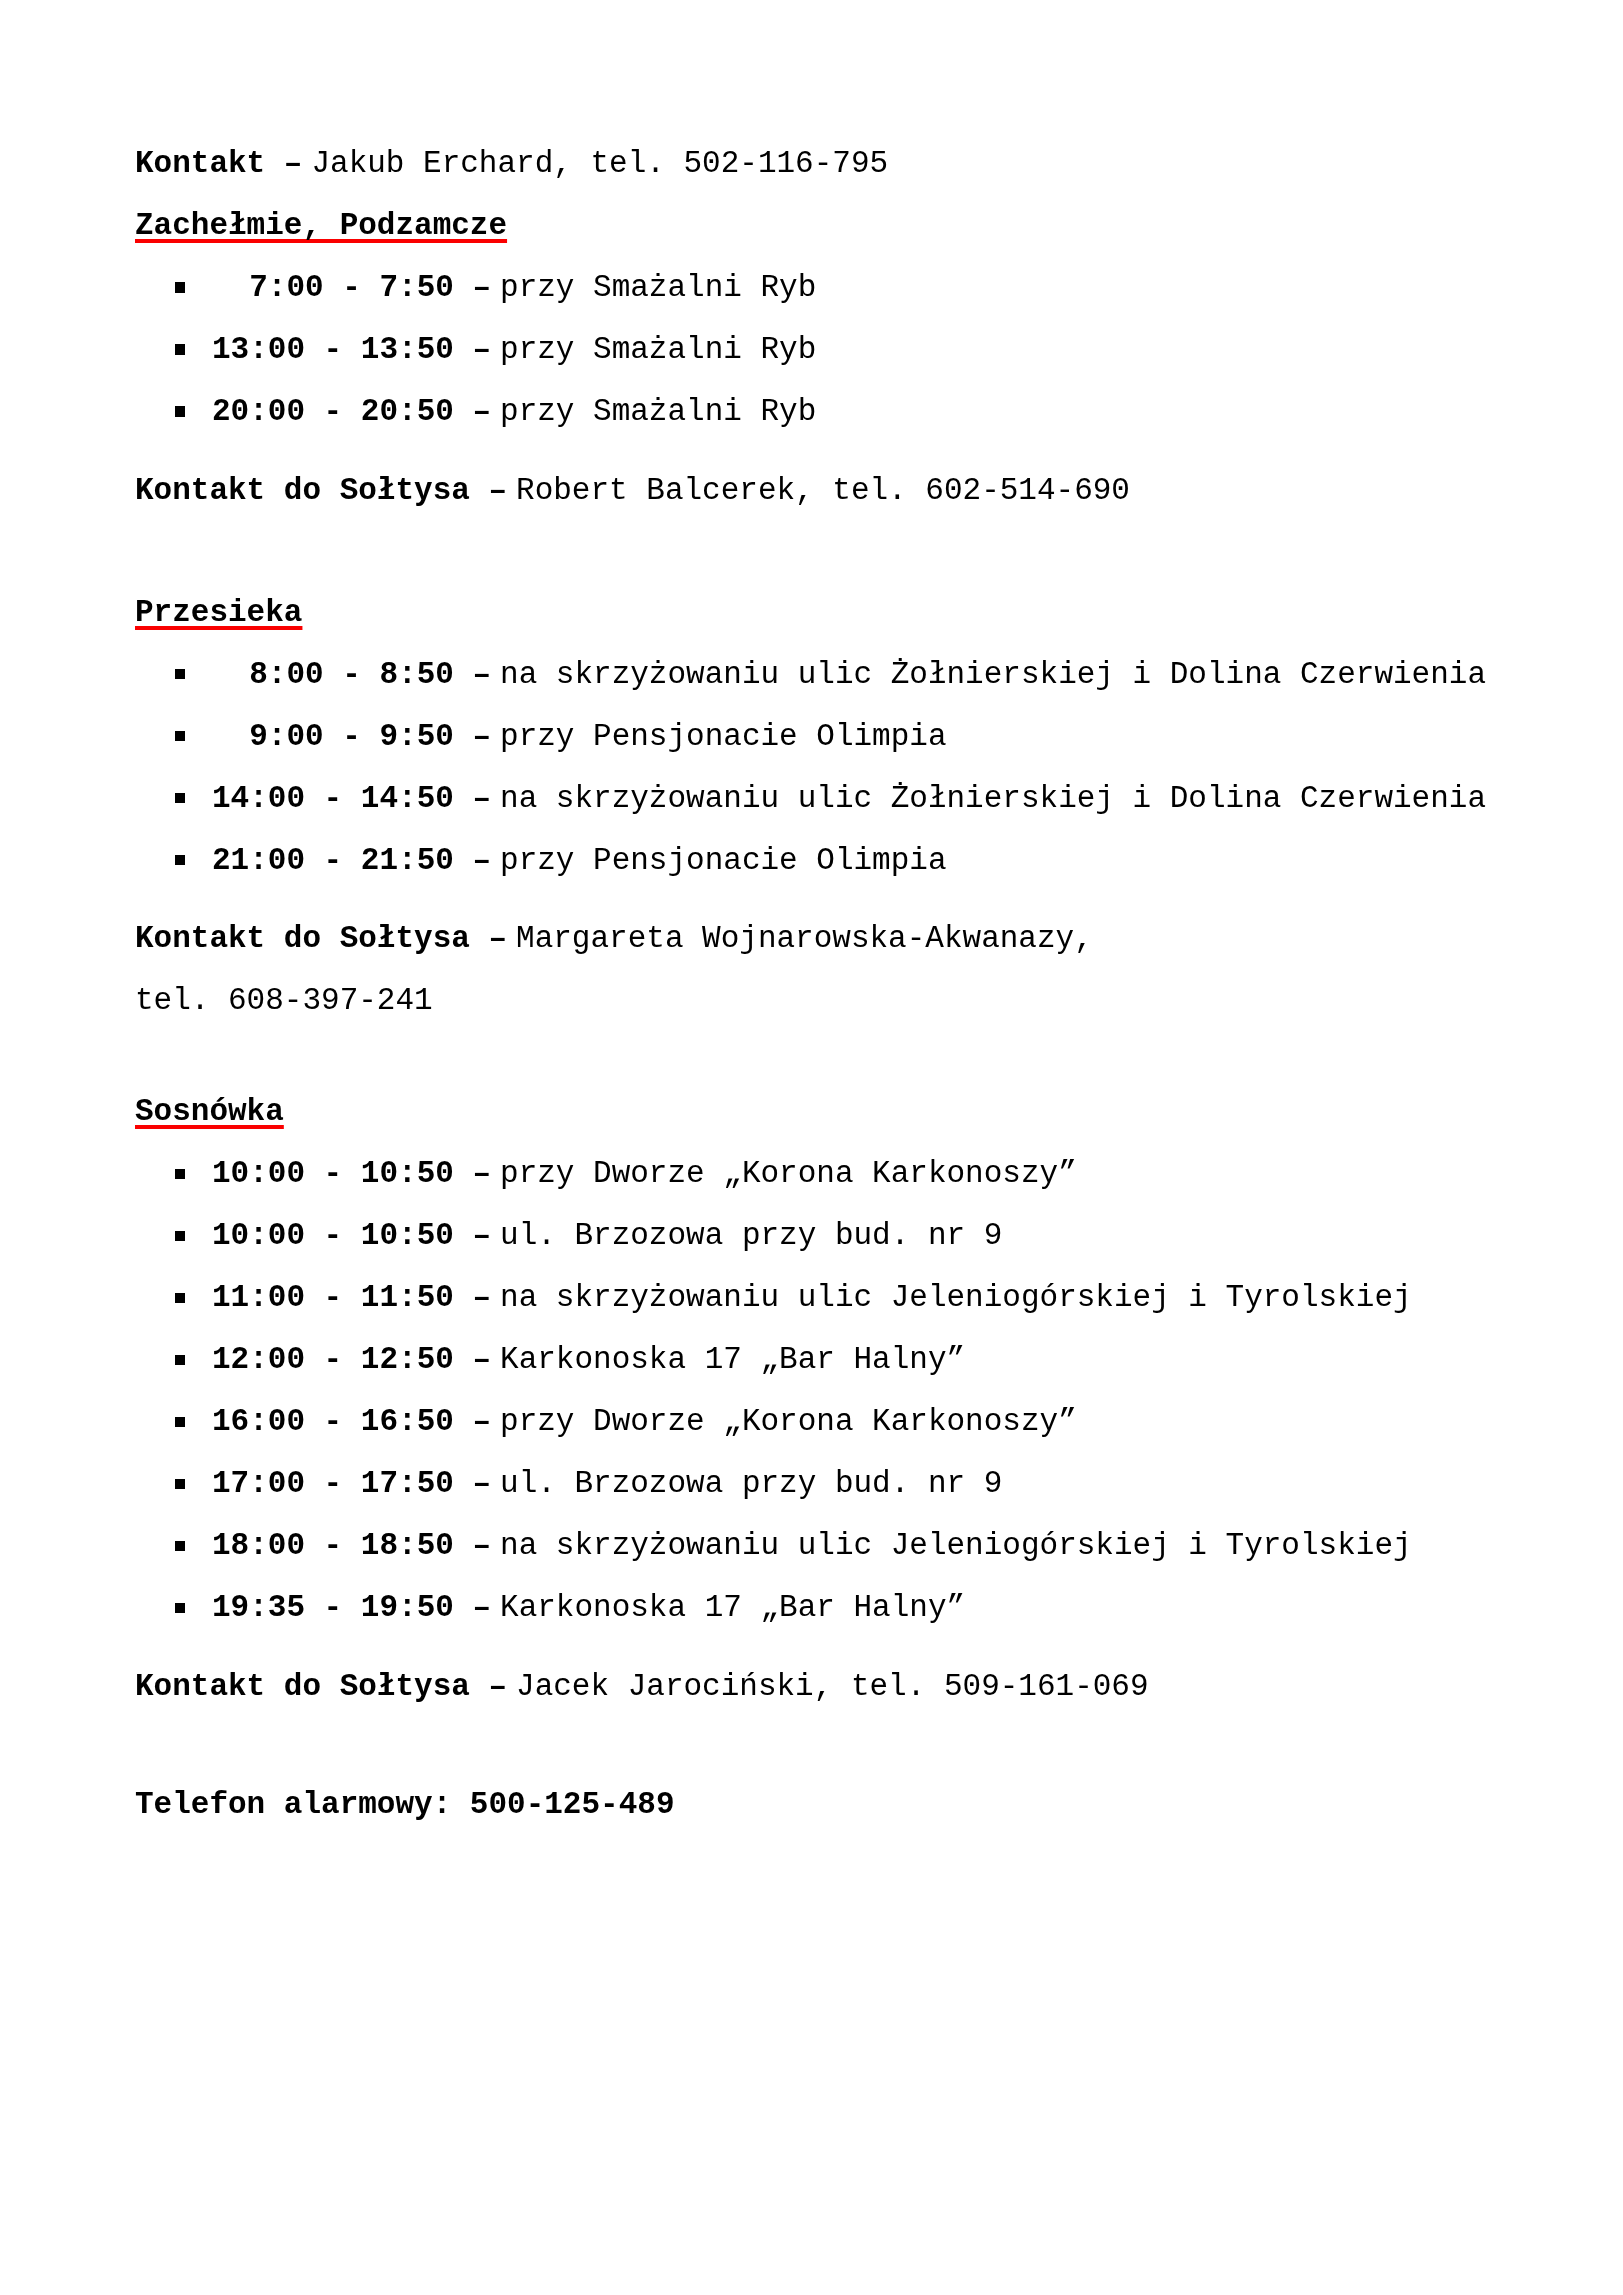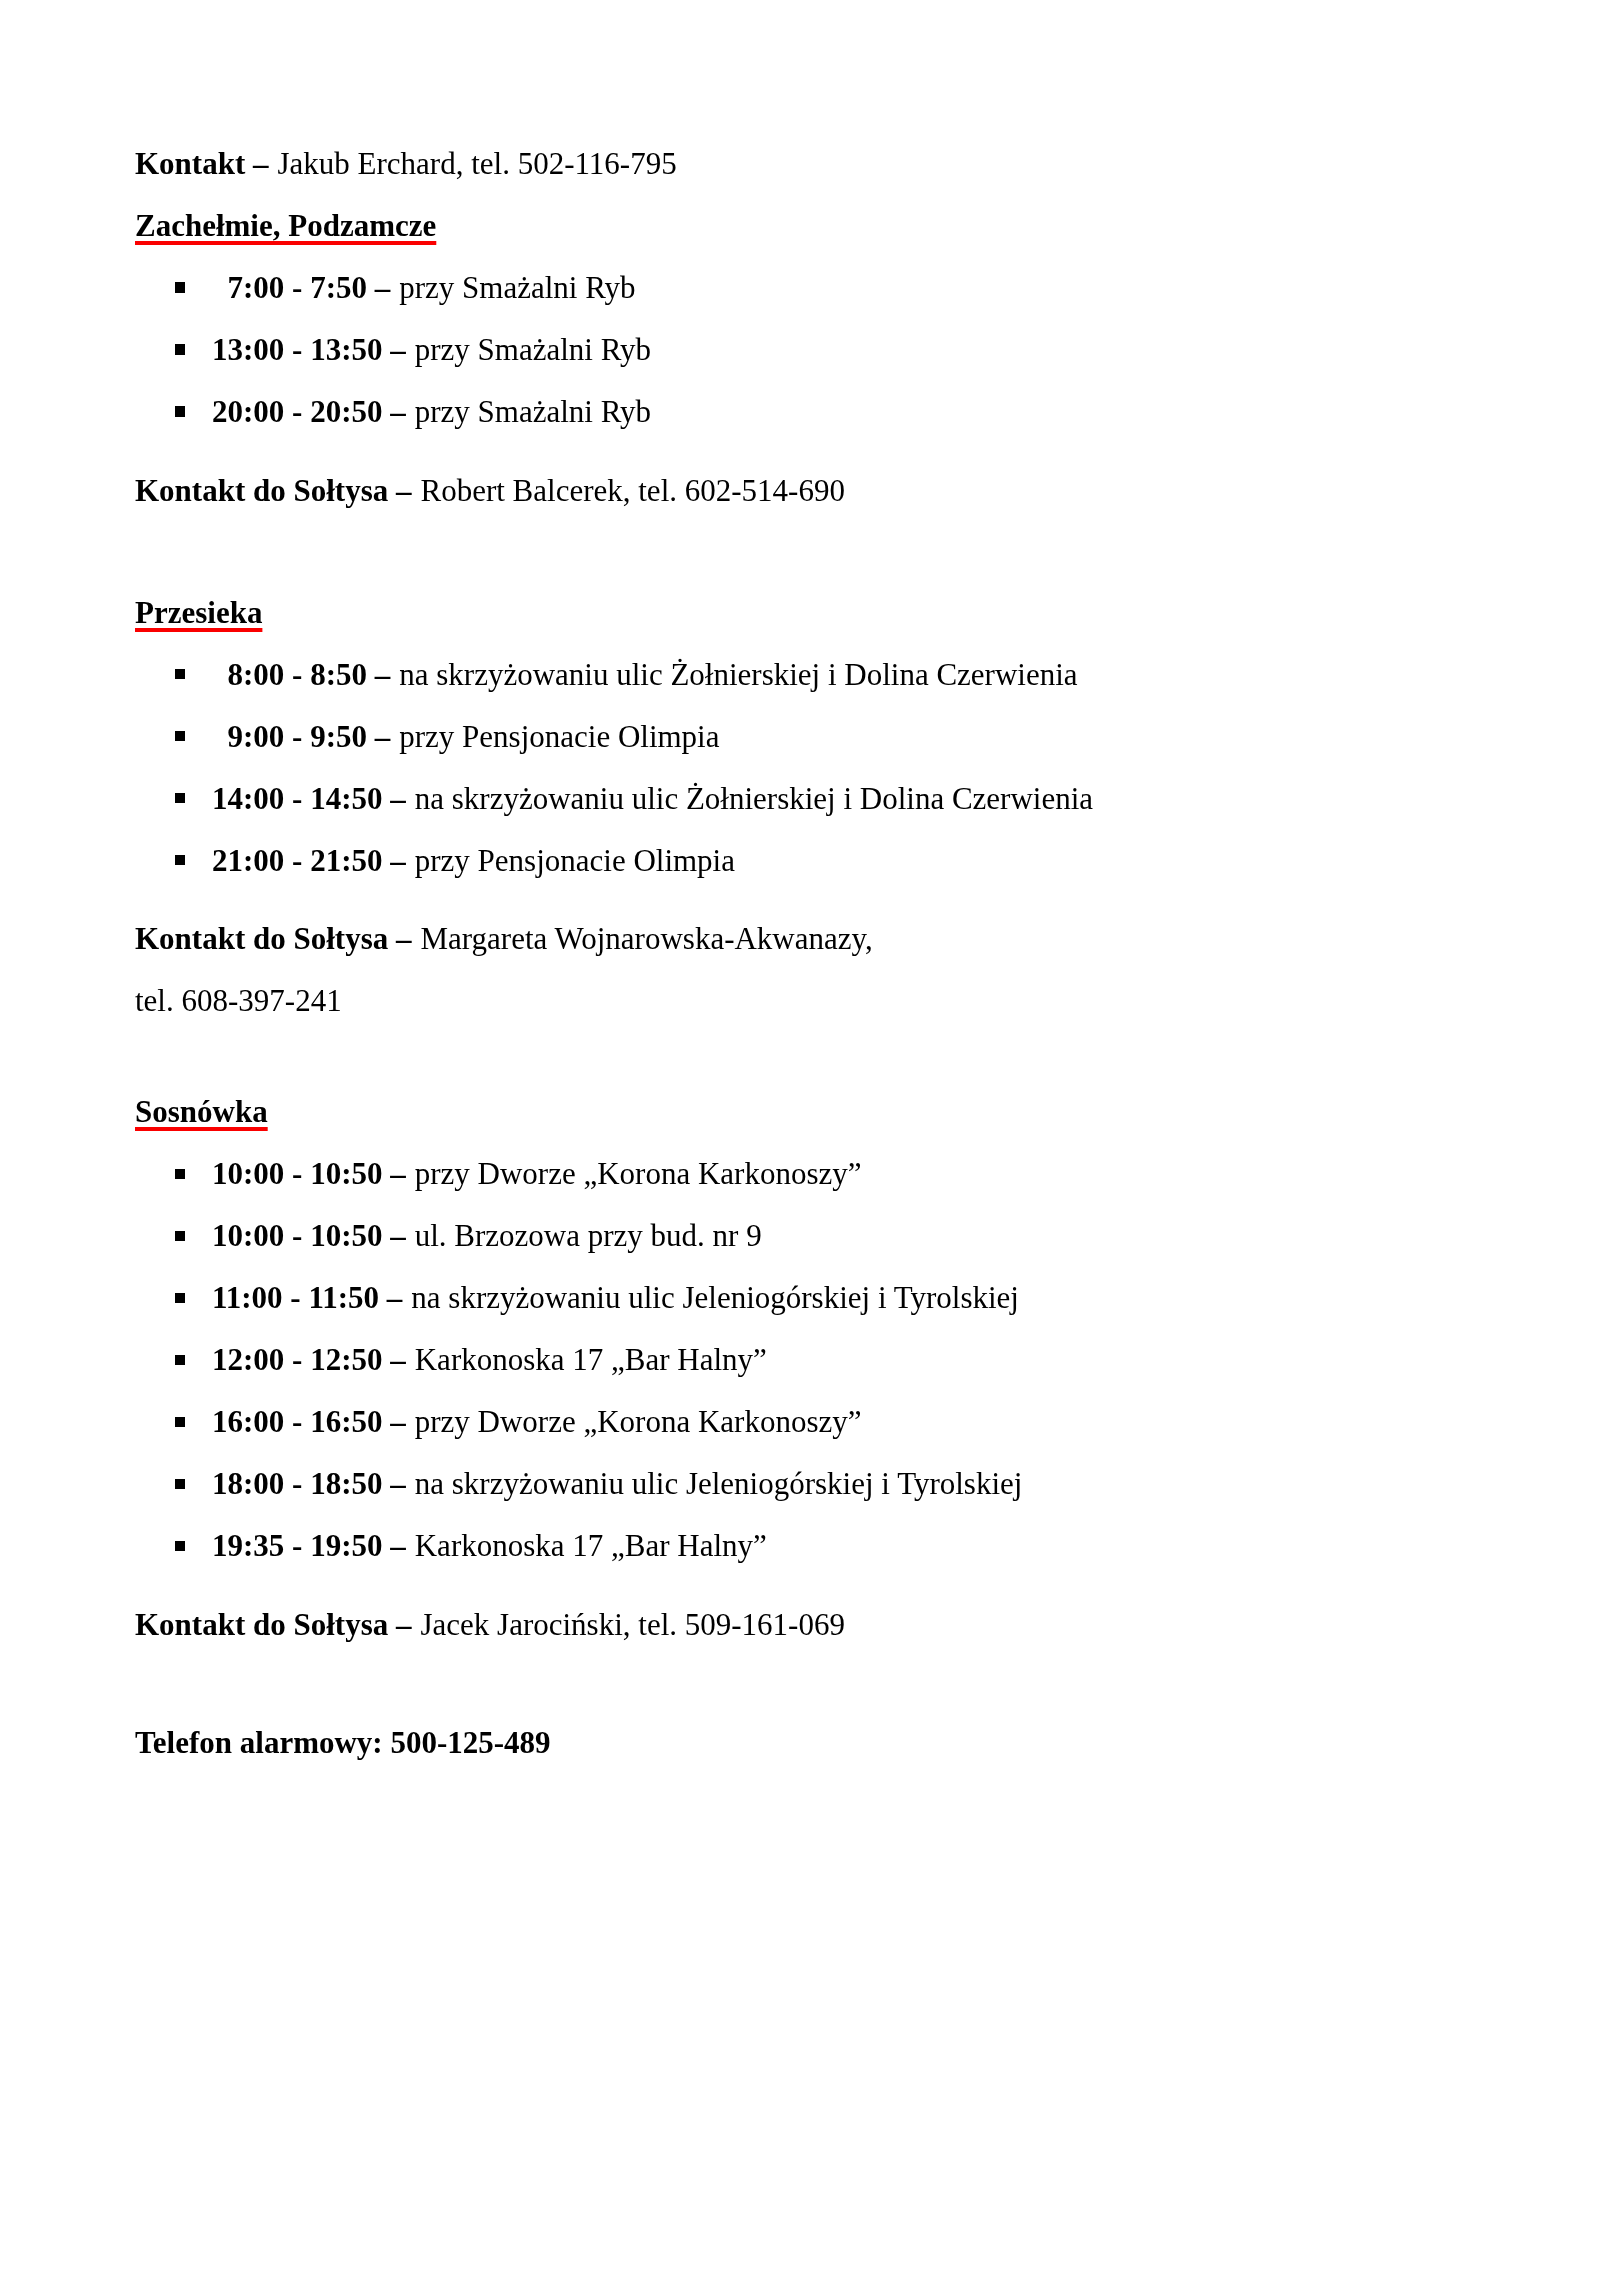--- a/index.html
+++ b/index.html
@@ -9,21 +9,21 @@
     width: 1623px;
     height: 2295px;
     overflow: hidden;
   }
   .page {
     box-sizing: border-box;
     width: 1623px;
     height: 1758px;
     background: #ffffff;
     padding: 133px 83px 12px 135px;
-    font-family: Liberation Serif, serif;
+    font-family: Liberation Mono, monospace;
     font-size: 31px;
     line-height: 62px;
     color: #000000;
   }
   p { margin: 0; }
   .b { font-weight: bold; }
   .val { margin-left: 9px; }
   .heading {
     margin: 0;
     font-size: 31px;
@@ -104,20 +104,21 @@
   </p>
 
   <p class="heading gap-md">Sosnówka</p>
 
   <ul class="schedule">
     <li><span class="bullet"></span><span class="time">10:00 - 10:50 –</span><span class="place">przy Dworze „Korona Karkonoszy”</span></li>
     <li><span class="bullet"></span><span class="time">10:00 - 10:50 –</span><span class="place">ul. Brzozowa przy bud. nr 9</span></li>
     <li><span class="bullet"></span><span class="time">11:00 - 11:50 –</span><span class="place">na skrzyżowaniu ulic Jeleniogórskiej i Tyrolskiej</span></li>
     <li><span class="bullet"></span><span class="time">12:00 - 12:50 –</span><span class="place">Karkonoska 17 „Bar Halny”</span></li>
     <li><span class="bullet"></span><span class="time">16:00 - 16:50 –</span><span class="place">przy Dworze „Korona Karkonoszy”</span></li>
+    <li><span class="bullet"></span><span class="time">17:00 - 17:50 –</span><span class="place">ul. Brzozowa przy bud. nr 9</span></li>
     <li><span class="bullet"></span><span class="time">18:00 - 18:50 –</span><span class="place">na skrzyżowaniu ulic Jeleniogórskiej i Tyrolskiej</span></li>
     <li><span class="bullet"></span><span class="time">19:35 - 19:50 –</span><span class="place">Karkonoska 17 „Bar Halny”</span></li>
   </ul>
 
   <p>
     <span class="b">Kontakt do Sołtysa –</span><span class="val">Jacek Jarociński, tel. 509-161-069</span>
   </p>
 
   <p class="alarm">Telefon alarmowy: 500-125-489</p>
 

